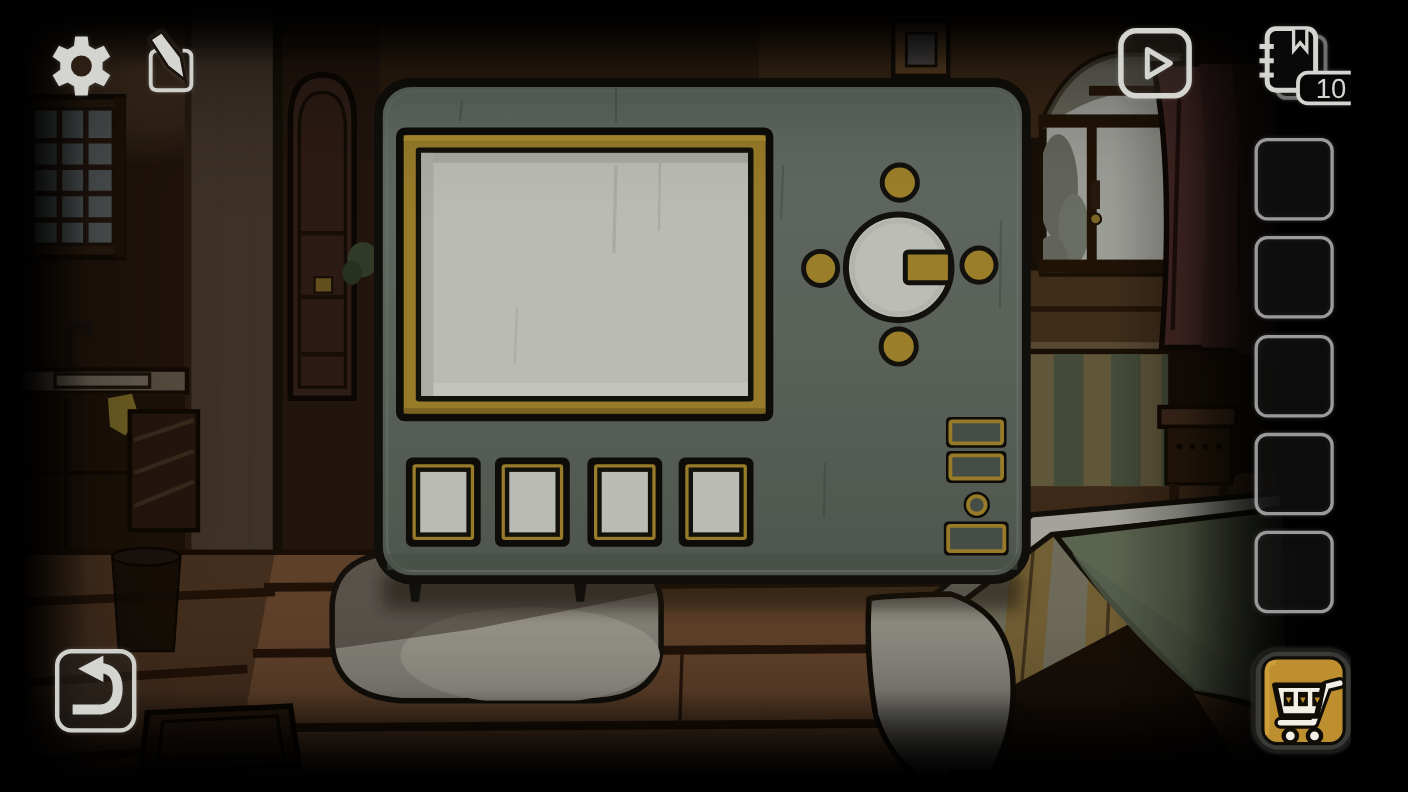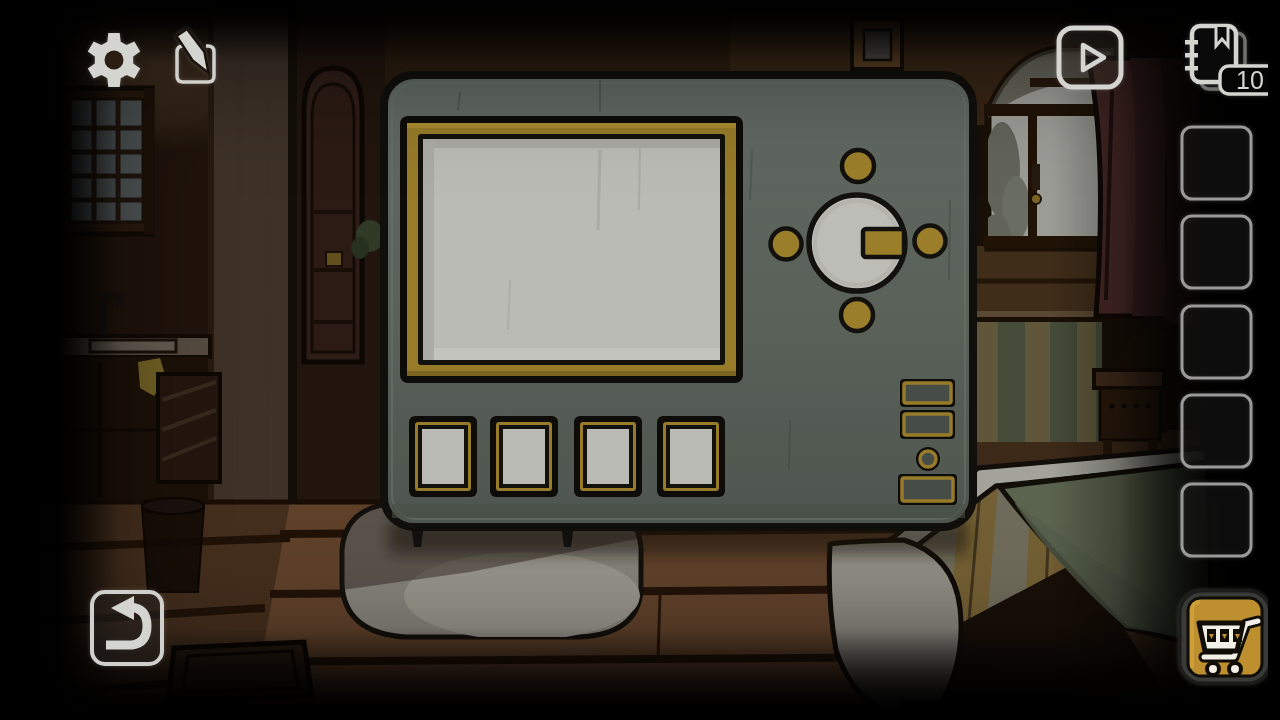--- a/index.html
+++ b/index.html
@@ -1,15 +1,15 @@
 <!DOCTYPE html>
 <html><head><meta charset="utf-8">
 <style>
 html,body{margin:0;padding:0;background:#000;}
-#stage{position:relative;width:1228px;height:720px;background:#737373;overflow:hidden;font-family:"Liberation Sans",sans-serif;margin-left:40px;}
+#stage{position:relative;width:1228px;height:720px;background:#737373;overflow:hidden;font-family:"Liberation Sans",sans-serif;}
 #stage svg{position:absolute;top:0;left:0;display:block;}
 #vig{position:absolute;left:0;top:0;right:0;bottom:0;border-radius:26px;
  box-shadow:inset 0 0 34px 12px #000, inset 0 0 130px 38px rgba(0,0,0,.72);}
 #frame{position:absolute;left:0;top:0;right:0;bottom:0;border-radius:32px;box-shadow:0 0 0 90px #000;}
 #vtop{position:absolute;left:0;top:0;width:1280px;height:62px;background:linear-gradient(to bottom,rgba(0,0,0,.97) 0%,rgba(0,0,0,.78) 32%,rgba(0,0,0,0) 100%);}
 #vbot{position:absolute;left:0;bottom:0;width:1280px;height:92px;background:linear-gradient(to top,#000 9%,rgba(0,0,0,.68) 45%,rgba(0,0,0,0) 100%);}
 #vleft{position:absolute;left:0;top:0;width:80px;height:720px;background:linear-gradient(to right,rgba(0,0,0,.97) 22%,rgba(0,0,0,0) 100%);}
 #vright{position:absolute;right:0;top:0;width:150px;height:720px;background:linear-gradient(to left,rgba(0,0,0,.98) 25%,rgba(0,0,0,.55) 55%,rgba(0,0,0,0) 100%);}
 #uisvg{filter:drop-shadow(0 0 2px rgba(235,235,230,.22));}
 </style></head>

